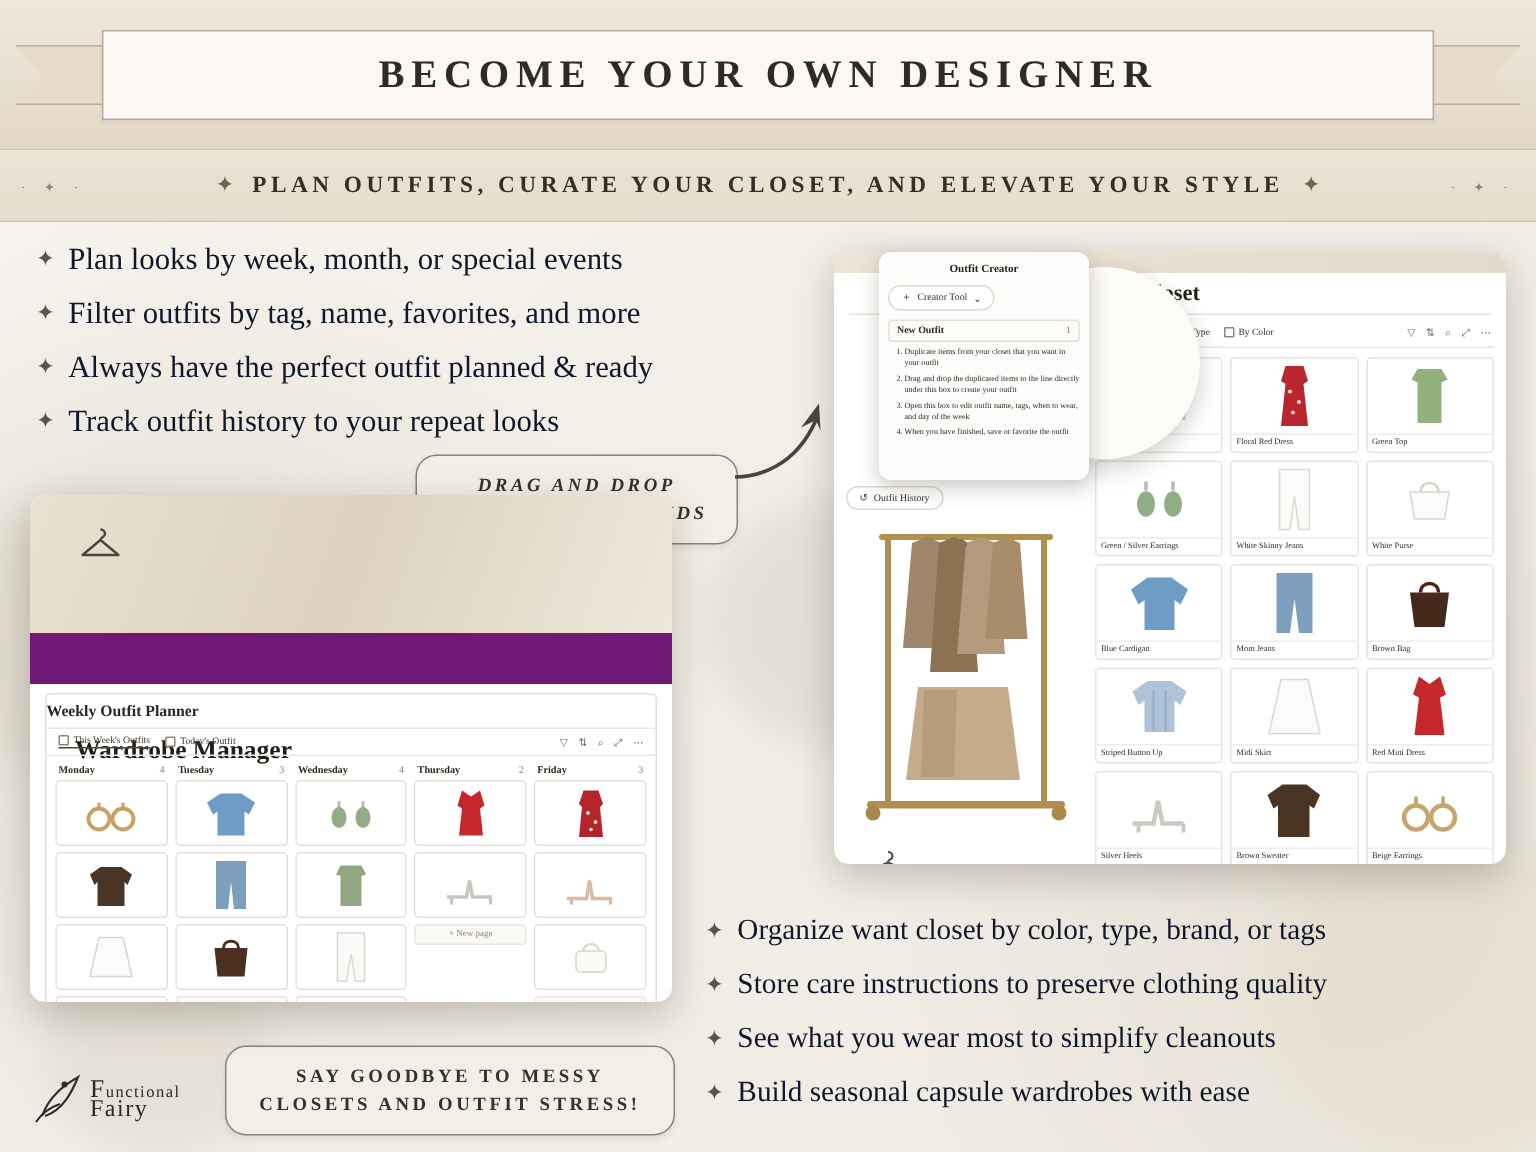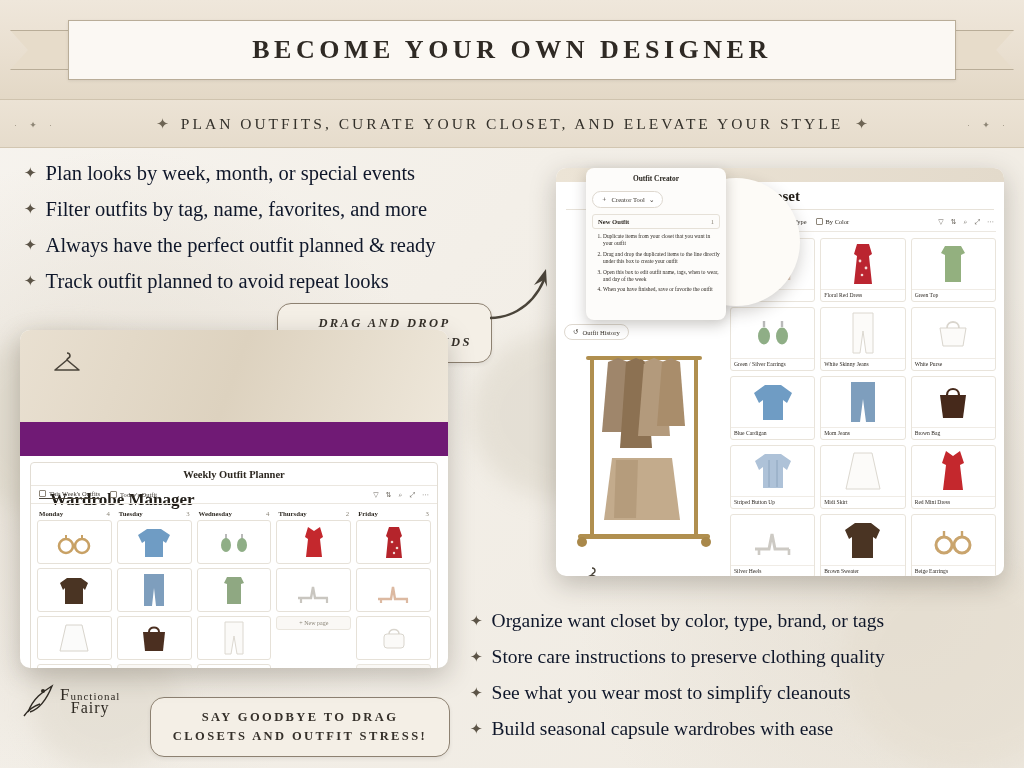--- a/index.html
+++ b/index.html
@@ -45,21 +45,21 @@
   .ribbon-tail.r { right:10px; clip-path: polygon(0 0, 100% 0, calc(100% - 18px) 50%, 100% 100%, 0 100%); }
 
   
   .substrip {
     position:absolute; left:0; top:100px; width:1024px; height:48px;
     background: linear-gradient(180deg,#ece3d5 0%, #e6dccc 100%);
     border-bottom:1px solid #d2c6b1;
     display:flex; align-items:center; justify-content:center;
   }
   .substrip .txt {
-    font-size:15.5px; letter-spacing:3px; font-weight:400; color:#33302a;
+    font-size:15.5px; letter-spacing:3px; font-weight:700; color:#33302a;
   }
   .spark { color:#6d6454; font-size:15px; margin:0 12px; }
   .dots { position:absolute; font-size:9px; color:#8d8575; letter-spacing:5px; }
 
   
   .bullets { position:absolute; }
   .bullets .row { display:flex; align-items:flex-start; margin-bottom:10px; }
   .bullets .star { color:#5c5447; font-size:15px; margin-right:9px; line-height:26px; }
   .bullets .txt { font-size:20.5px; color:#0f172a; line-height:26px; }
   #bullets-top { left:24px; top:160px; width:500px; }
@@ -102,21 +102,21 @@
   #wardrobe .hanger-ico { position:absolute; left:32px; top:20px; }
   #wardrobe .wm-title {
     position:absolute; left:30px; top:66px; font-size:17px; font-weight:700; color:#211d18;
     background:#fff; padding:2px 0 0 0;
   }
   #wardrobe .titlewrap { height:34px; background:#701a75; position:relative; }
   .db-card {
     margin:6px 10px 0 10px; border:1px solid #e2ddd4; border-radius:4px; background:#fff;
   }
   .db-head {
-    text-align:center; font-size:10.5px; font-weight:700; color:#2c2720;
+    font-size:10.5px; font-weight:700; color:#2c2720;
     padding:6px 0 5px; border-bottom:1px solid #ebe7e0;
   }
   .db-tabs {
     display:flex; align-items:center; gap:10px; padding:4px 8px;
     border-bottom:1px solid #ebe7e0; position:relative;
   }
   .db-tab { display:flex; align-items:center; gap:3px; font-size:6.5px; color:#3a342c; }
   .db-tab .tb-ico { width:7px; height:7px; border:1px solid #8d8579; border-radius:1px; }
   .db-tab.active { border-bottom:1.5px solid #4a443a; padding-bottom:1px; }
   .db-tools { position:absolute; right:8px; display:flex; gap:7px; color:#6f6a62; font-size:7px; }
@@ -183,21 +183,21 @@
   .cr-steps { margin:4px 6px 0 6px; padding:0 0 0 11px; }
   .cr-steps li { font-size:5.4px; color:#2e2923; line-height:7.4px; margin-bottom:3px; }
 
   .bubble-circle {
     position:absolute; left:672px; top:178px; width:128px; height:128px;
     border-radius:50%; background:#fdfbf7; box-shadow:0 6px 16px rgba(50,42,30,.22);
     z-index:5; overflow:hidden;
   }
 
   
-  .brand { position:absolute; left:20px; top:682px; display:flex; align-items:center; gap:6px;text-align:center; }
+  .brand { position:absolute; left:20px; top:714px; display:flex; align-items:center; gap:6px; }
   .brand .bname { font-size:11px; letter-spacing:1px; color:#2f2a23; line-height:12px; }
   .brand .bname .big { font-size:17px; font-family:"Liberation Serif", serif; }
 
   
   svg { display:block; }
 </style>
 </head>
 <body>
 
 <div class="blob b1"></div>
@@ -229,21 +229,21 @@
   <div class="row">
     <span class="star">✦</span>
     <span class="txt">Filter outfits by tag, name, favorites, and more</span>
   </div>
   <div class="row">
     <span class="star">✦</span>
     <span class="txt">Always have the perfect outfit planned &amp; ready</span>
   </div>
   <div class="row">
     <span class="star">✦</span>
-    <span class="txt">Track outfit planned to avoid repeat looks</span>
+    <span class="txt">Track outfit history to your repeat looks</span>
   </div>
 </div>
 
 <div class="bullets" id="bullets-bottom">
   <div class="row">
     <span class="star">✦</span>
     <span class="txt">Organize want closet by color, type, brand, or tags</span>
   </div>
   <div class="row">
     <span class="star">✦</span>
@@ -259,21 +259,21 @@
   </div>
 </div>
 
 <div class="pill" id="pill-drag">
   <div class="l1">DRAG AND DROP</div>
   <div class="l2">OUTFITS IN SECONDS</div>
   <div class="pill-tail"></div>
 </div>
 
 <div class="pill" id="pill-bye">
-  <div class="l1">SAY GOODBYE TO DRAG</div>
+  <div class="l1">SAY GOODBYE TO MESSY</div>
   <div class="l2">CLOSETS AND OUTFIT STRESS!</div>
 </div>
 
 <svg class="arrow-curve" width="76" height="62" viewBox="0 0 76 62">
   <path d="M4 56 C 18 56, 44 50, 58 18" stroke="#4a443a" stroke-width="2.4" fill="none"></path>
   <path d="M58 18 l -10 5 l 12 -16 l 1 18 z" fill="#4a443a"></path>
 </svg>
 
 <div class="win" id="wardrobe">
   <div class="cover">

